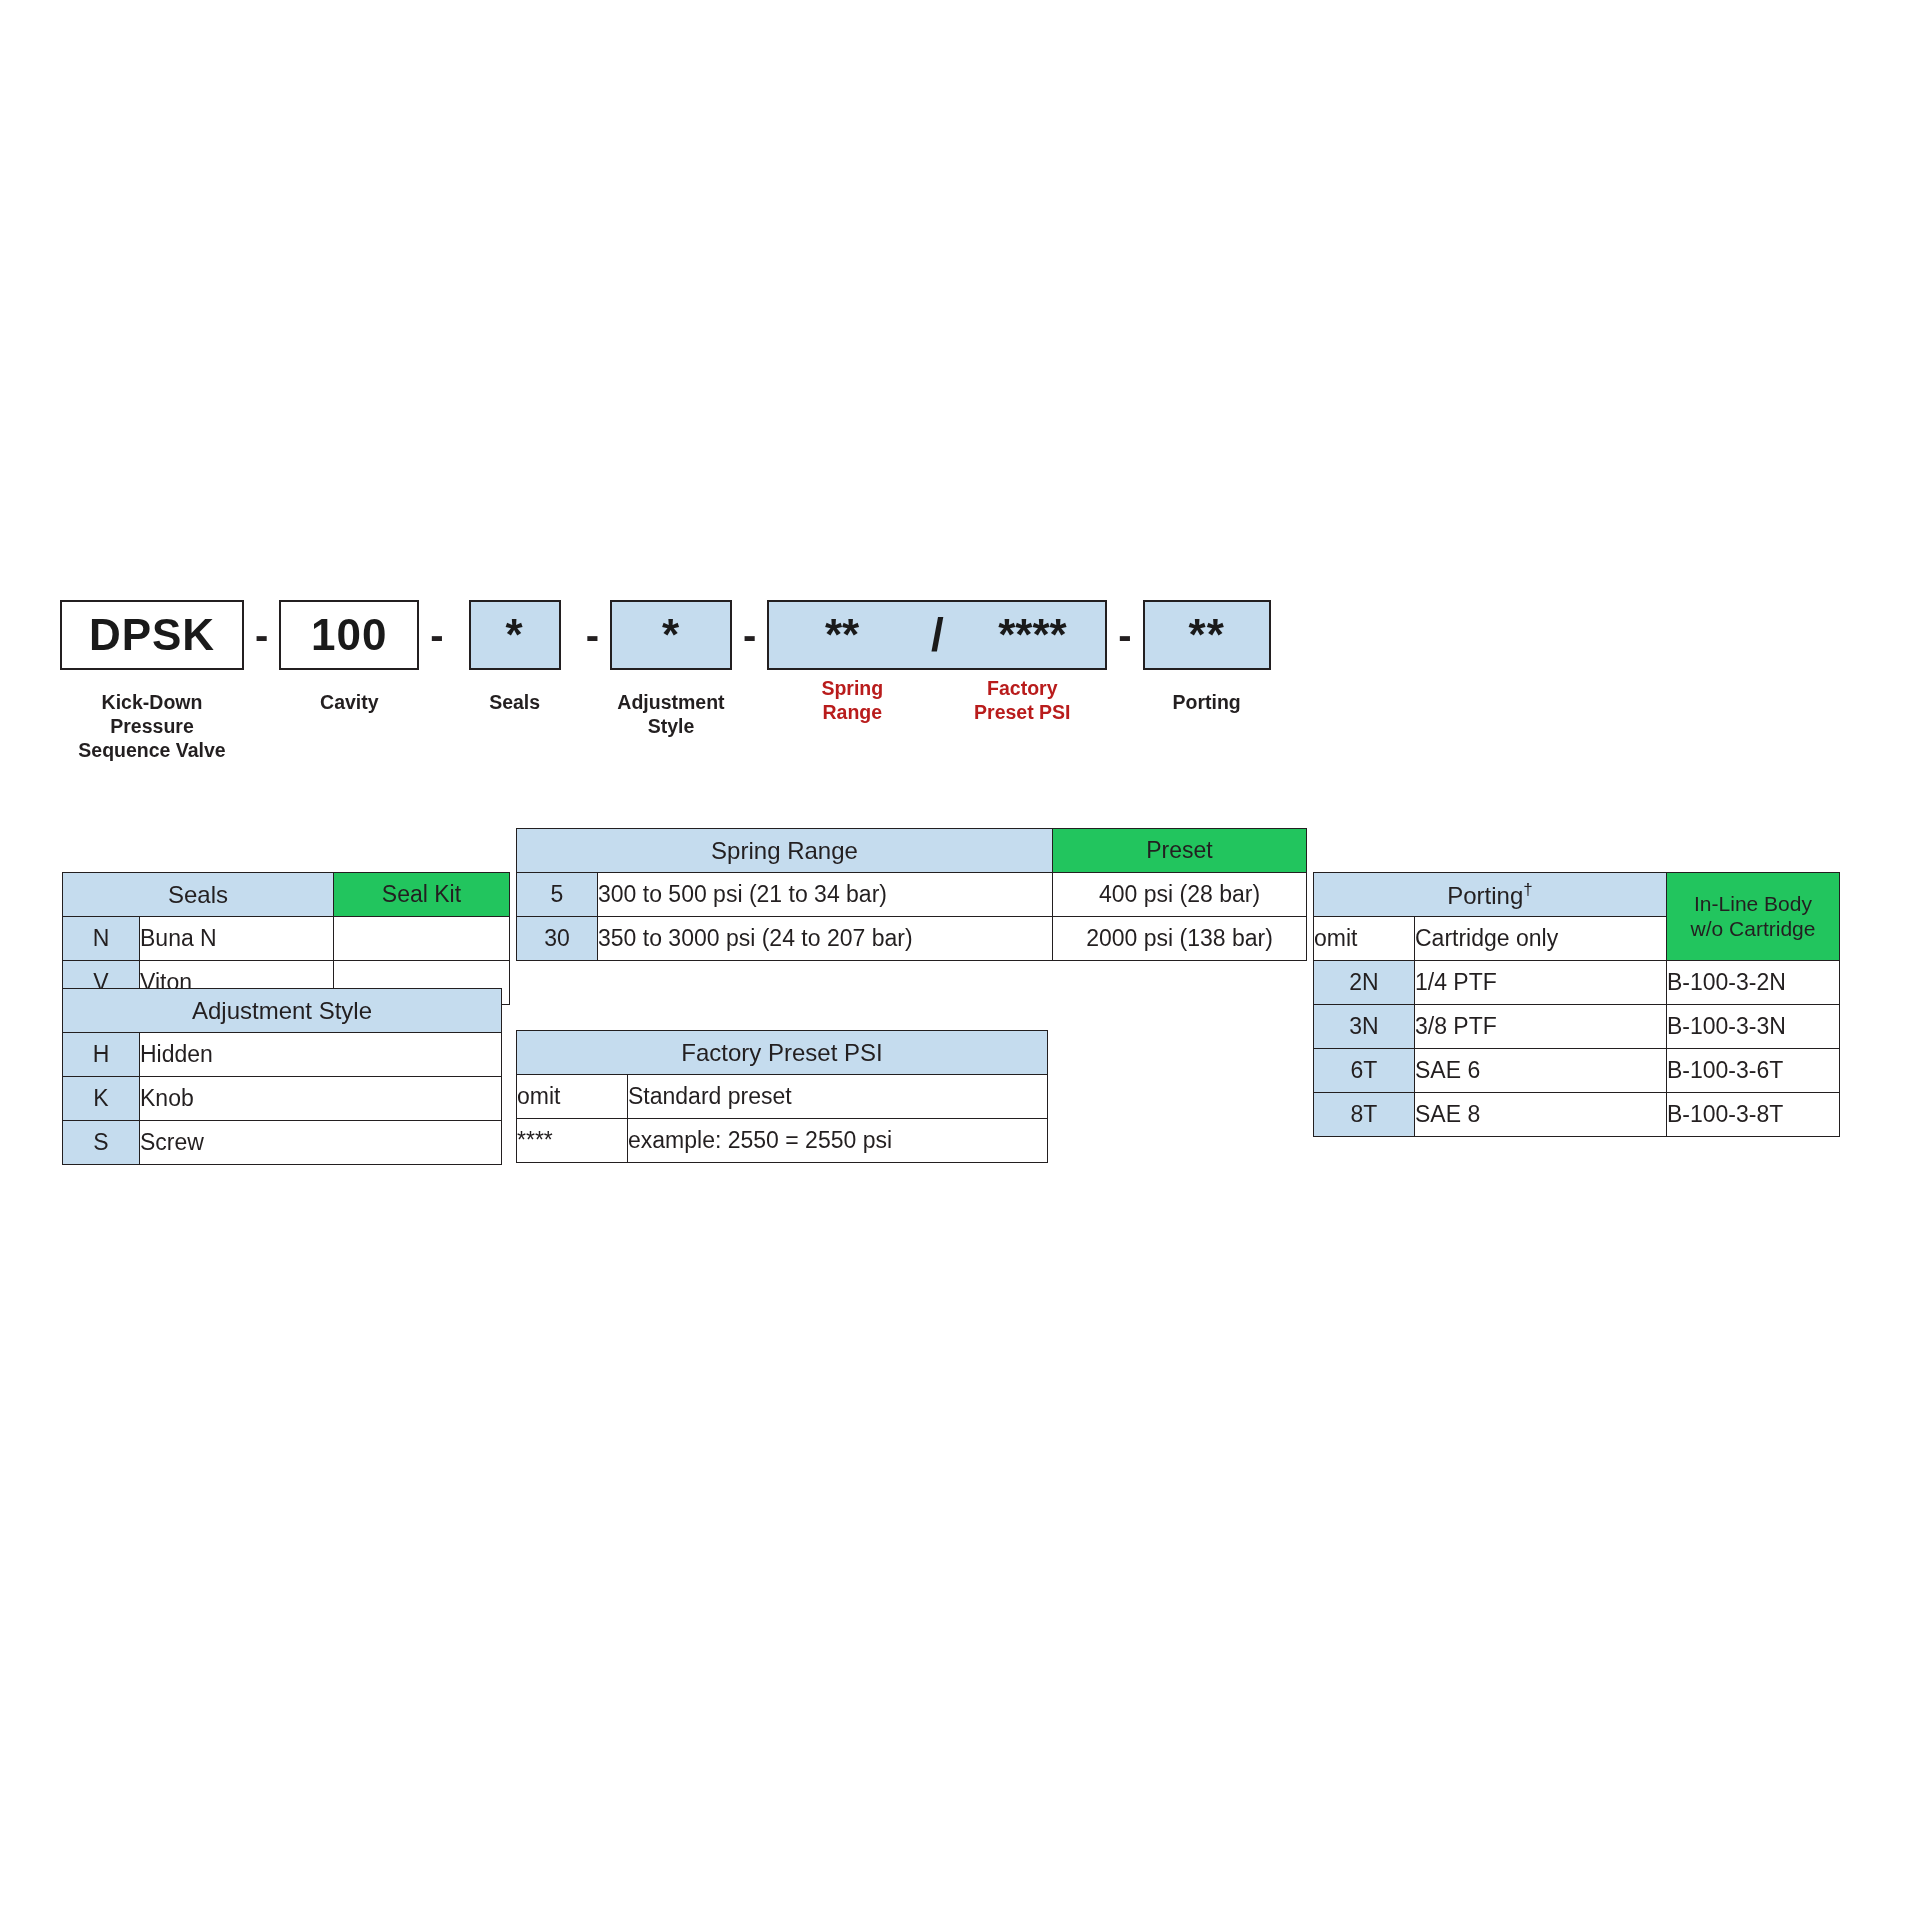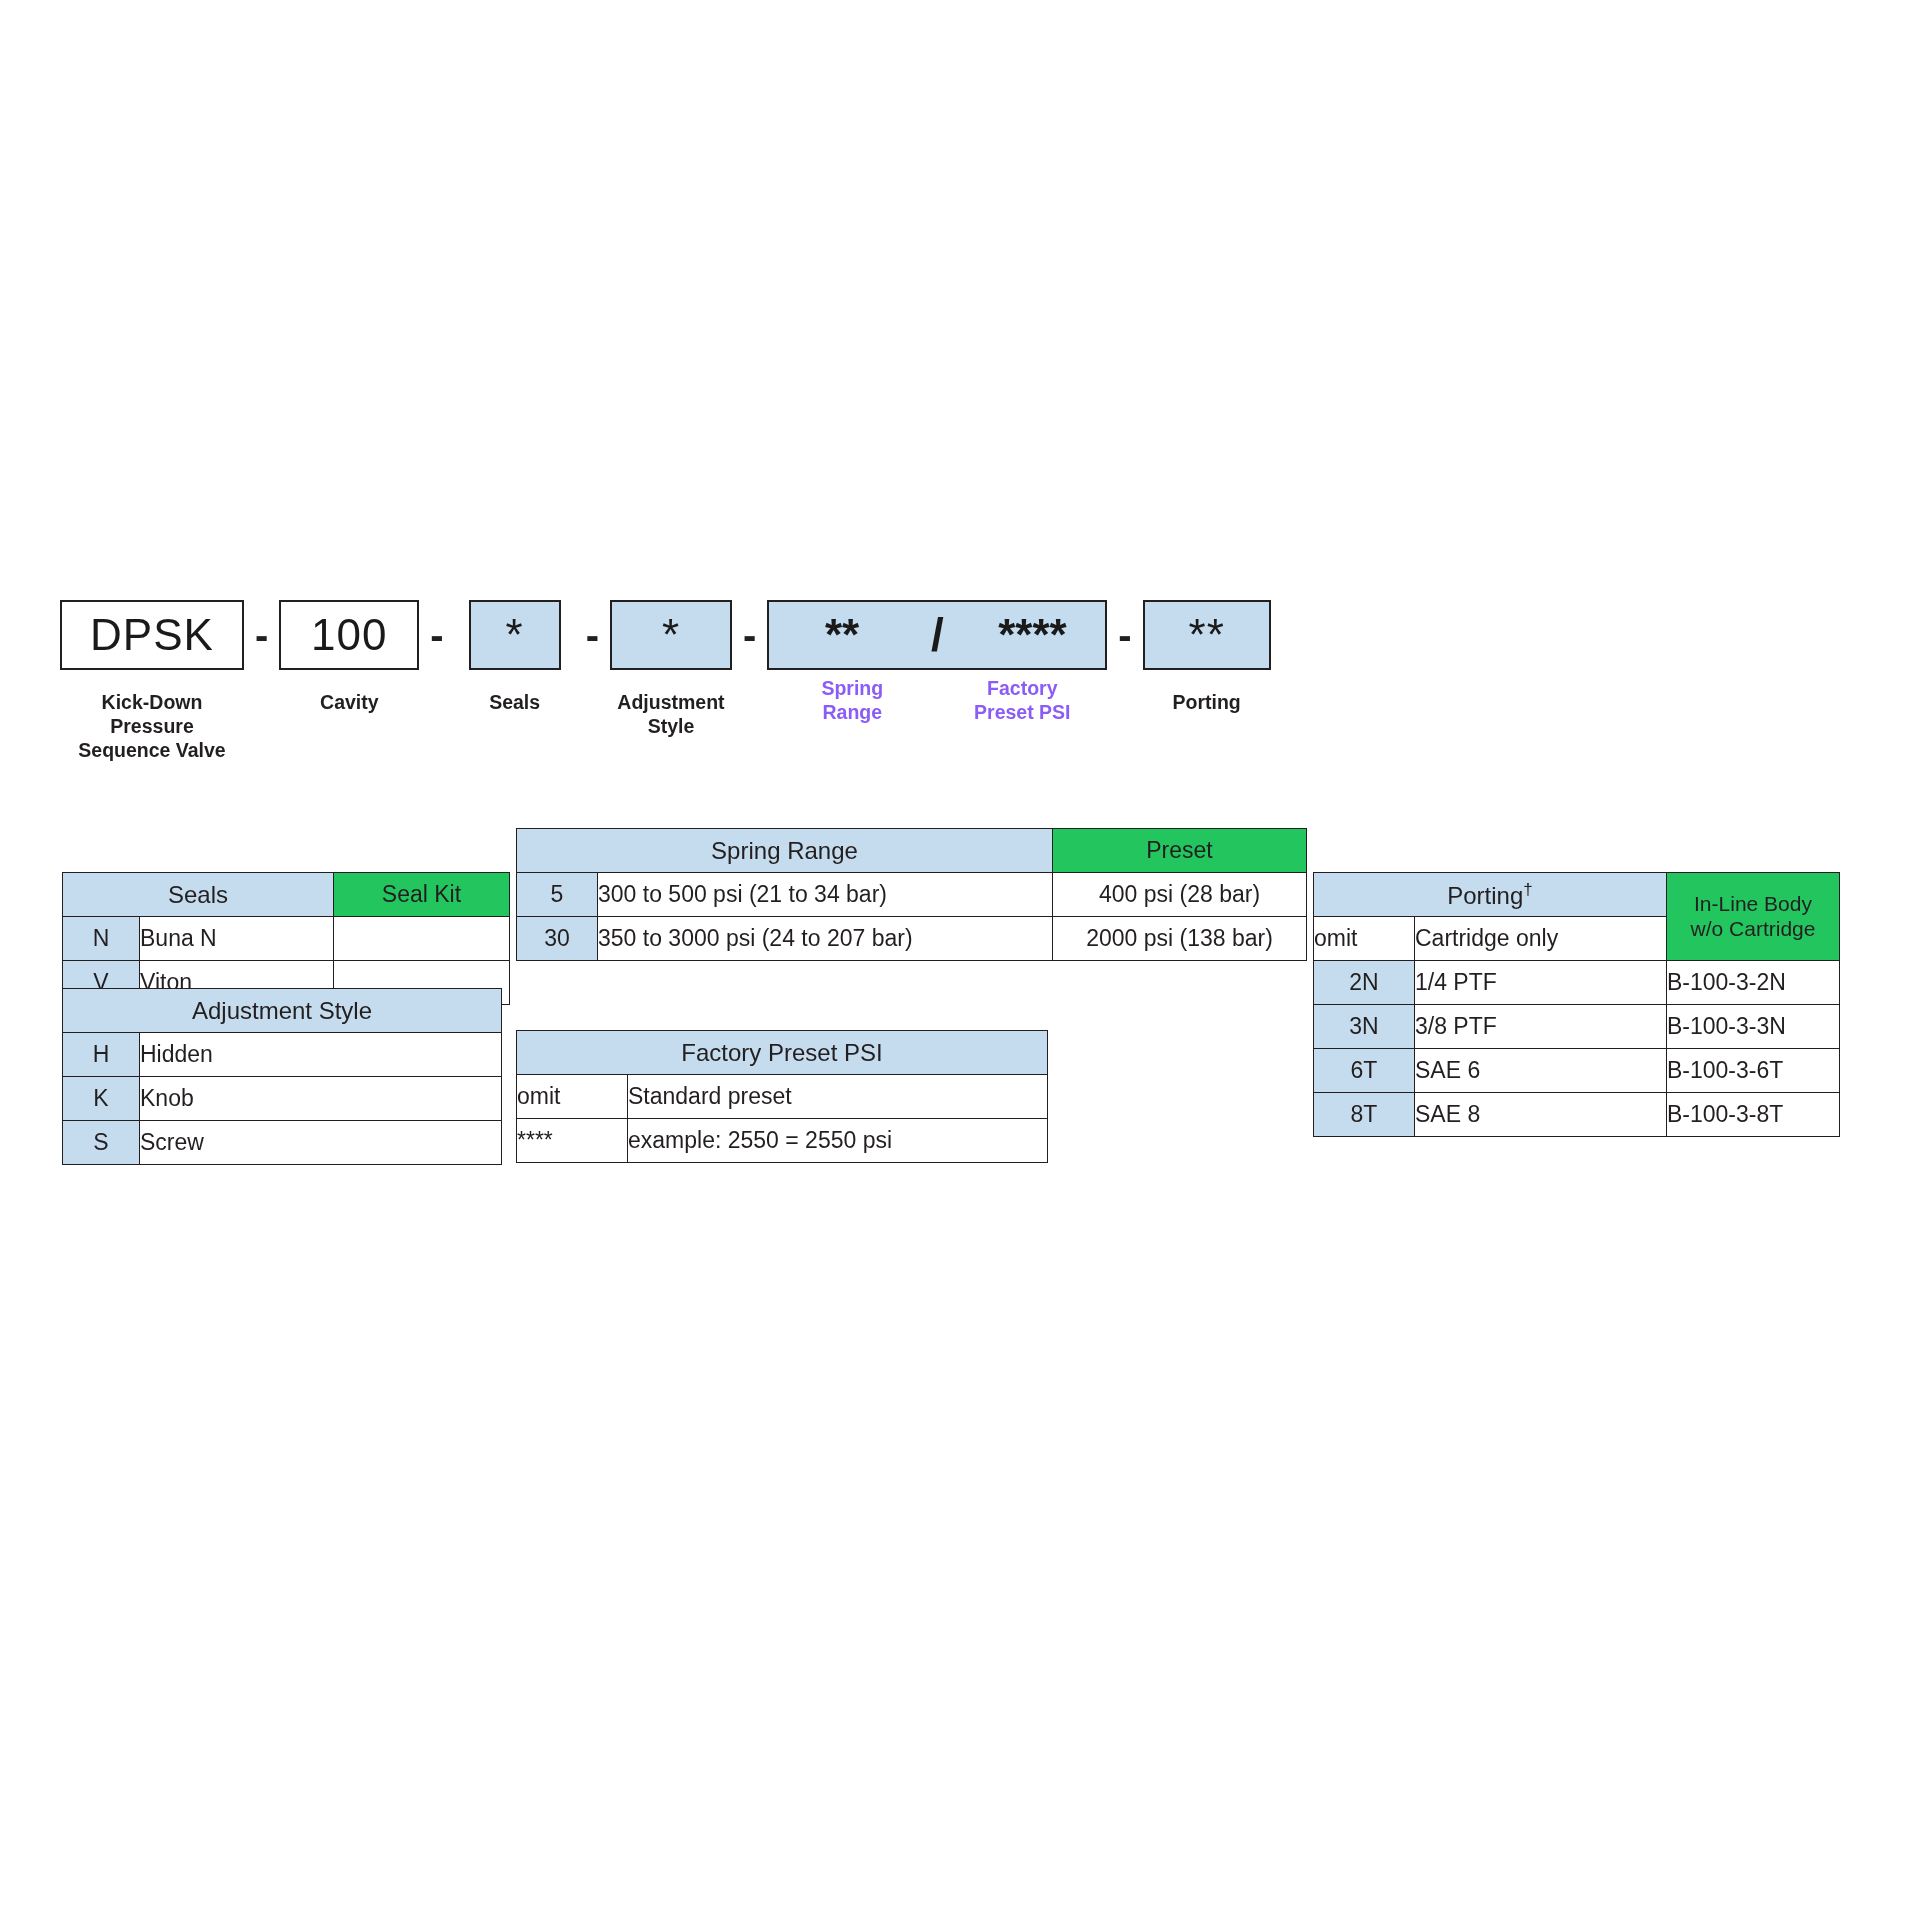--- a/index.html
+++ b/index.html
@@ -28,21 +28,21 @@
     display: flex;
     flex-direction: column;
     align-items: center;
   }
   .code-box {
     border: 2px solid #231f20;
     height: 70px;
     display: flex;
     align-items: center;
     justify-content: center;
-    font-weight: normal;
+    font-weight: bold;
     font-size: 44px;
     letter-spacing: 1px;
     box-sizing: border-box;
     padding: 0 10px;
   }
   .code-box.white { background: #ffffff; }
   .code-box.blue  { background: #c5dcee; }
   .code-caption {
     margin-top: 21px;
     font-size: 19.5px;
@@ -82,21 +82,21 @@
     display: flex;
     width: 100%;
     margin-top: 7px;
   }
   .dual-caption > div {
     flex: 1;
     font-size: 19.5px;
     font-weight: bold;
     text-align: center;
     line-height: 1.22;
-    color: #8b5cf6;
+    color: #b91c1c;
   }
 
   
   .tbl {
     position: absolute;
     border-collapse: collapse;
     font-size: 23px;
     color: #231f20;
   }
   .tbl td, .tbl th {

